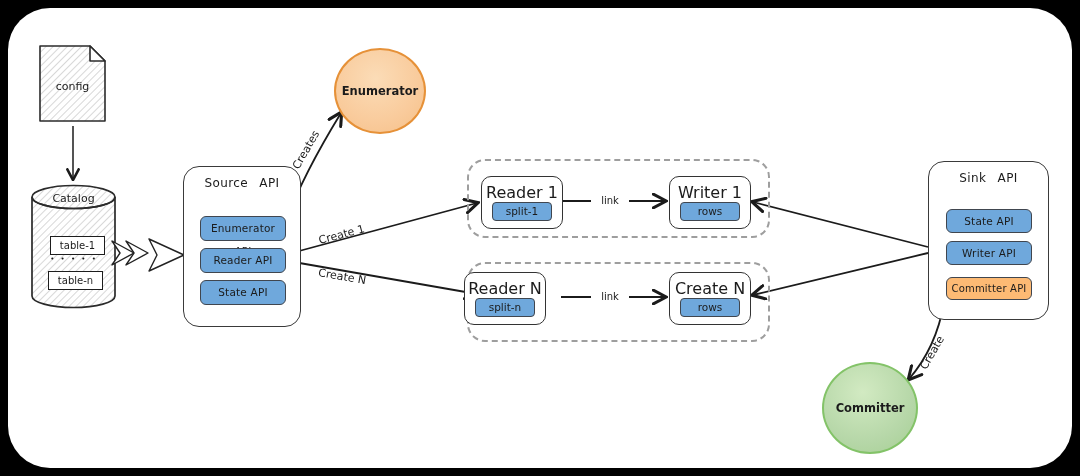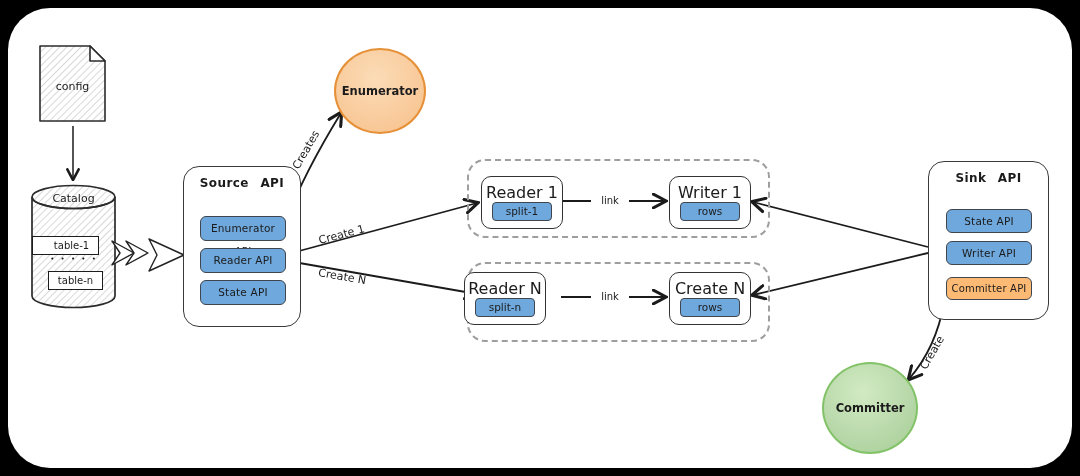--- a/index.html
+++ b/index.html
@@ -3,21 +3,21 @@
 <meta charset="utf-8">
 <style>
   html,body{margin:0;padding:0;background:#000;}
   #stage{position:relative;width:1080px;height:476px;background:#000;overflow:hidden;
          font-family:"DejaVu Sans", sans-serif;color:#1b1b1b;}
   #canvas{position:absolute;inset:8px;background:#fff;border-radius:42px;}
   .abs{position:absolute;}
   svg{position:absolute;left:0;top:0;}
   .panel{position:absolute;background:#fff;border:1.6px solid #3a3a3a;border-radius:16px;}
   .panel-title{position:absolute;left:0;right:0;top:9px;text-align:center;
-               font-size:12px;font-weight:bold;word-spacing:7px;letter-spacing:.4px;}
+               font-size:12px;font-weight:normal;word-spacing:7px;letter-spacing:.4px;}
   .chip{position:absolute;border:1.4px solid #40464f;border-radius:6px;
         text-align:center;font-size:10.5px;letter-spacing:.2px;}
   .group{position:absolute;border:2px dashed #9e9e9e;border-radius:18px;}
   .node{position:absolute;background:#fff;border:1.6px solid #333;border-radius:10px;}
   .node-title{position:absolute;left:0;right:0;top:6px;text-align:center;font-size:16px;}
   .node-chip{position:absolute;left:50%;transform:translateX(-50%);bottom:7px;
              width:58px;height:17px;line-height:17px;border:1.3px solid #40464f;
              border-radius:4px;text-align:center;font-size:10.5px;}
   .circle{position:absolute;border-radius:50%;display:flex;align-items:center;
           justify-content:center;font-size:11.5px;font-weight:bold;text-align:center;}
@@ -67,21 +67,21 @@
     <path d="M288,261 L477,294" fill="none" stroke="#1b1b1b" stroke-width="1.8" marker-end="url(#ah)"></path>
     <path d="M561,201 L665,201" fill="none" stroke="#1b1b1b" stroke-width="1.8" marker-end="url(#ah)"></path>
     <path d="M561,297 L665,297" fill="none" stroke="#1b1b1b" stroke-width="1.8" marker-end="url(#ah)"></path>
     <path d="M928,247 L753,202" fill="none" stroke="#1b1b1b" stroke-width="1.8" marker-end="url(#ah)"></path>
     <path d="M928,253 L753,295" fill="none" stroke="#1b1b1b" stroke-width="1.8" marker-end="url(#ah)"></path>
     <path d="M944,303 Q936,348 909,379" fill="none" stroke="#1b1b1b" stroke-width="1.8" marker-end="url(#ah)"></path>
   </svg>
 
   <div class="doc-label" style="left:42px;top:80px;width:61px;">config</div>
   <div class="doc-label" style="left:37px;top:192px;width:73px;">Catalog</div>
-  <div class="tbl" style="left:32px;top:236px;width:53px;height:17px;padding-left:12px;">table-1</div>
+  <div class="tbl" style="left:50px;top:236px;width:53px;height:17px;">table-1</div>
   <div class="abs" style="left:44px;top:255px;width:60px;text-align:center;font-size:7px;letter-spacing:2px;">• • • • •</div>
   <div class="tbl" style="left:48px;top:271px;width:53px;height:17px;">table-n</div>
 
   <div class="panel" style="left:183px;top:166px;width:116px;height:159px;">
     <div class="panel-title">Source API</div>
     <div class="chip" style="left:16px;top:49px;width:84px;height:23px;line-height:23px;background:#6fa8dc;">Enumerator API</div>
     <div class="chip" style="left:16px;top:81px;width:84px;height:23px;line-height:23px;background:#6fa8dc;">Reader API</div>
     <div class="chip" style="left:16px;top:113px;width:84px;height:23px;line-height:23px;background:#6fa8dc;">State API</div>
   </div>
 

